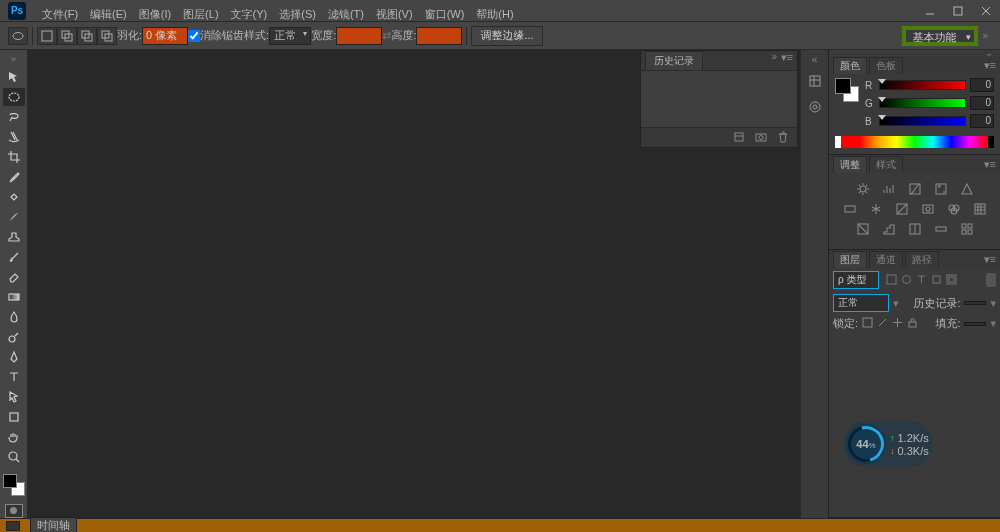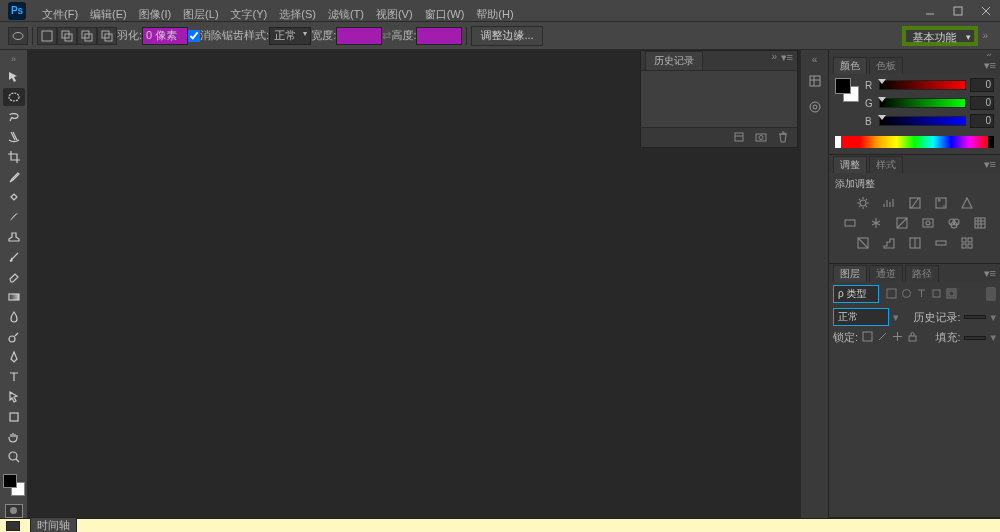--- a/index.html
+++ b/index.html
@@ -12,21 +12,21 @@
   .menu-item { padding:4px 6px; height:24px; line-height:22px; cursor:default;}
   .win-controls{ margin-left:auto; display:flex; gap:0;}
   .win-btn{ width:28px; height:22px; display:flex; align-items:center; justify-content:center; cursor:default;}
   .win-btn svg{ width:10px; height:10px; stroke:#b8b8b8; fill:none; stroke-width:1;}
   
   
   .optbar { height:28px; background:#454545; border-bottom:1px solid #2a2a2a; display:flex; align-items:center; padding:0 8px; gap:0;}
   .opt-icon{ width:20px; height:18px; background:#3a3a3a; border:1px solid #2a2a2a; display:flex; align-items:center; justify-content:center;}
   .opt-icon svg{width:12px;height:12px;stroke:#aaa;fill:none;}
   .opt-lbl{ color:#b8b8b8;}
-  .opt-input{ background:#a21caf; border:1px solid #222; height:18px; width:46px; padding:0 3px; color:#ccc; font-size:11px;}
+  .opt-input{ background:#c2410c; border:1px solid #222; height:18px; width:46px; padding:0 3px; color:#ccc; font-size:11px;}
   .opt-sel{ background:#333; border:1px solid #222; height:18px; padding:0 14px 0 4px; color:#ccc; font-size:11px; position:relative;}
   .opt-btn{ background:#444; border:1px solid #2a2a2a; height:20px; padding:0 8px; color:#ccc; font-size:11px; display:flex; align-items:center;}
   .opt-check{ width:12px; height:12px;}
   .spacer{ flex:1;}
   .workspace-sel{ background:#3a3a3a; border:4px solid #4d7c0f; height:20px; padding:0 18px 0 6px; color:#ccc; position:relative;}
   .workspace-sel::after{content:"▾"; position:absolute; right:4px; top:2px; font-size:9px;}
   .dbl-arrow{ color:#888; font-size:10px; padding:0 4px; cursor:default;}
   
   
   .main { position:absolute; top:50px; bottom:14px; left:0; right:0; display:flex;}
@@ -106,21 +106,21 @@
   .gauge{ width:40px; height:40px; border-radius:50%; background:#143850; position:relative; display:flex; align-items:center; justify-content:center;}
   .gauge::before{ content:""; position:absolute; inset:2px; border-radius:50%; border:3px solid #0a2030; border-top-color:#2aa6e0; border-right-color:#2aa6e0; transform:rotate(30deg);}
   .gauge-txt{ color:#e8f4fa; font-size:12px; font-weight:bold; position:relative;}
   .gauge-txt .pct{ font-size:8px; font-weight:normal;}
   .net-rates{ margin-left:4px; display:flex; flex-direction:column; gap:1px;}
   .rate{ font-size:9px; color:#cde; display:flex; align-items:center; gap:3px;}
   .arr-up{ color:#3c8; font-size:9px;}
   .arr-dn{ color:#e90; font-size:9px;}
   
   
-  .status{ position:absolute; bottom:0; left:0; right:0; height:14px; background:#fef9c3; border-top:1px solid #222; display:flex; align-items:center; padding:0 6px; gap:10px; font-size:10px;}
+  .status{ position:absolute; bottom:0; left:0; right:0; height:14px; background:#a16207; border-top:1px solid #222; display:flex; align-items:center; padding:0 6px; gap:10px; font-size:10px;}
   .status .mini-btn{ width:14px; height:10px; background:#333; border:1px solid #222;}
   .status .timeline-tab{ background:#454545; padding:0 6px; border:1px solid #222;}
 </style>
 </head>
 <body>
 
 <div class="menubar">
   <div class="ps-logo">
       <span>Ps</span>
     </div>
@@ -398,21 +398,20 @@
       <div class="spectrum"></div>
     </div>
 
     <div class="rp-section">
       <div class="rp-head">
         <div class="rp-tab">调整</div>
         <div class="rp-tab dim">样式</div>
         <span class="rp-menu">▾≡</span>
       </div>
       <div class="adj-body">
-        <div class="adj-title">添加调整</div>
         <div class="adj-row">
           <div class="adj-ico">
               <svg viewBox="0 0 14 14">
                 <circle cx="7" cy="7" r="3"></circle>
                 <path d="M7 1v2M7 11v2M1 7h2M11 7h2M3 3l1 1M10 10l1 1M3 11l1-1M10 4l1-1"></path>
               </svg>
             </div>
           <div class="adj-ico">
               <svg viewBox="0 0 14 14">
                 <path d="M2 11V8M5 11V4M8 11V6M11 11V3"></path>
@@ -556,20 +555,37 @@
               <path d="M5.5 1v9M1 5.5h9"></path>
             </svg></span>
         <span><svg width="11" height="11" viewBox="0 0 11 11" stroke="#888" fill="none">
               <rect x="2" y="5" width="7" height="5"></rect>
               <path d="M4 5V3a1.5 1.5 0 013 0v2"></path>
             </svg></span>
         <span style="margin-left:auto">填充:</span>
         <div class="fld" style="width:22px"></div>
         <span style="color:#777">▾</span>
       </div>
+      <div class="lay-body">
+        <div class="net-widget">
+          <div class="gauge">
+            <div class="gauge-txt"><span>44</span><span class="pct">%</span></div>
+          </div>
+          <div class="net-rates">
+            <div class="rate">
+                <span class="arr-up">↑</span>
+                <span>1.2K/s</span>
+              </div>
+            <div class="rate">
+                <span class="arr-dn">↓</span>
+                <span>0.3K/s</span>
+              </div>
+          </div>
+        </div>
+      </div>
     </div>
   </div>
 </div>
 
 <div class="status">
   <div class="mini-btn"></div>
   <div class="timeline-tab">时间轴</div>
 </div>
 
 </body></html>

